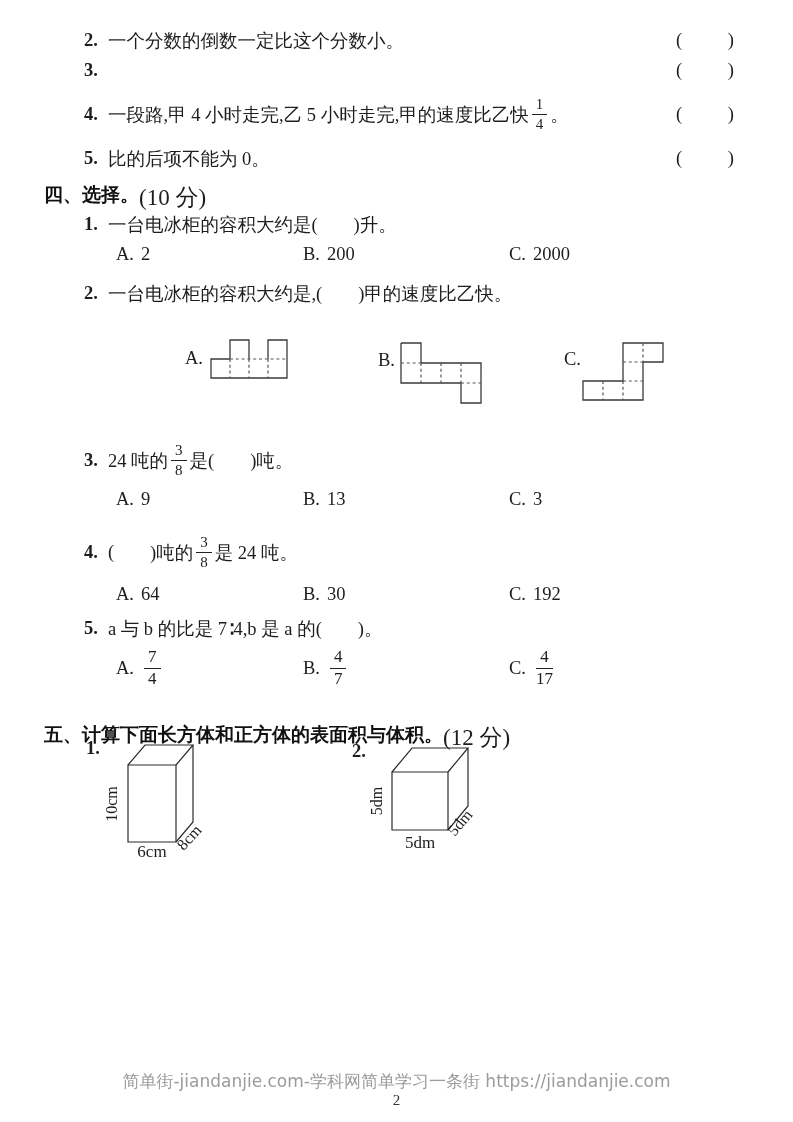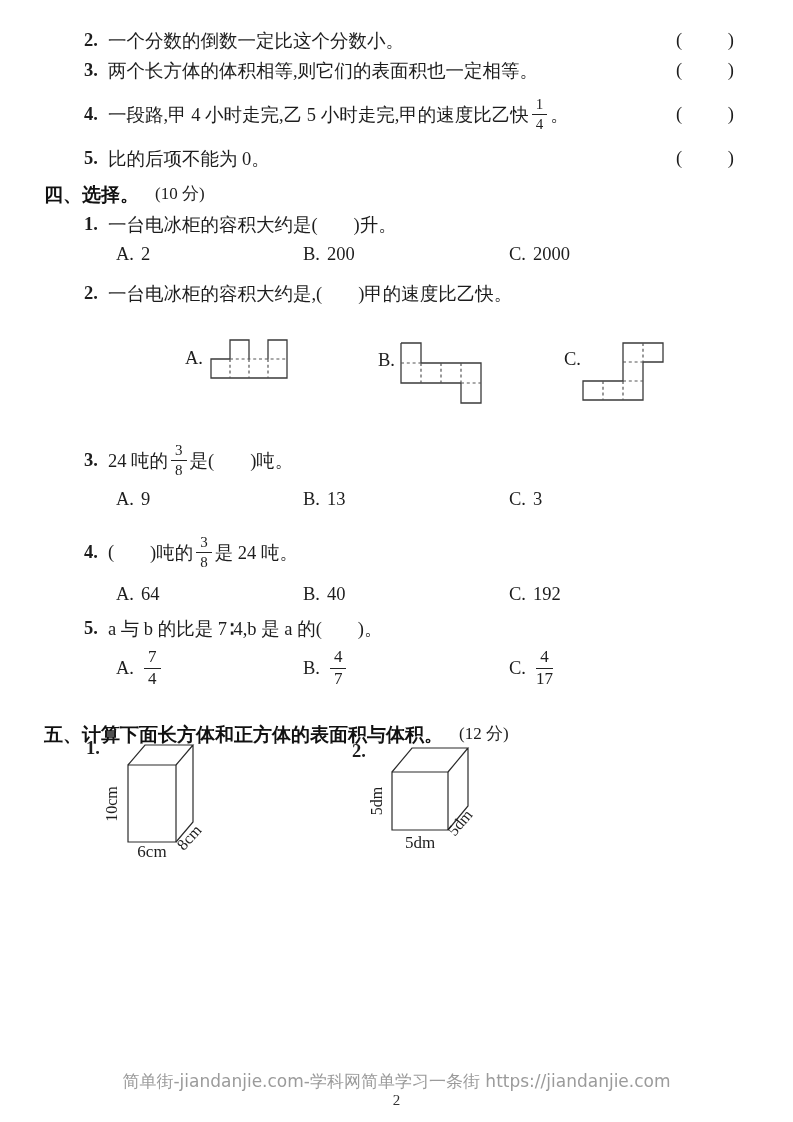--- a/index.html
+++ b/index.html
@@ -12,21 +12,21 @@
   .num { font-weight:bold; margin-right:10px; }
   .gap { display:inline-block; width:36px; }
   .paren-box {
     margin-left:auto; margin-right:59px; width:58px;
     display:flex; justify-content:space-between; font-size:18.5px;
   }
   .sec {
     position:absolute; left:44px; display:flex; align-items:flex-start; white-space:nowrap;
     font-weight:bold; font-family:"DejaVu Sans","Liberation Sans",sans-serif; font-size:19px; color:#111;
   }
-  .sec .score { font-weight:normal; font-family:"Liberation Serif","DejaVu Serif",serif; margin-left:16px; font-size:17px; color:#1d1d1d; }
+  .sec .score { font-weight:normal; font-family:"Liberation Serif","DejaVu Serif",serif; margin-left:0; font-size:23px; color:#1d1d1d; }
   .opts { position:absolute; left:0; right:0; height:26px; }
   .opt { position:absolute; display:flex; align-items:center; white-space:nowrap; }
   .opt .letter { margin-right:7px; }
   .optA { left:116px; } .optB { left:303px; } .optC { left:509px; }
   .frac { display:inline-flex; flex-direction:column; align-items:center; line-height:1.08; font-size:15px; margin:0 3px; }
   .frac .fn { padding:0 4px 1px; border-bottom:1.3px solid #222; }
   .frac .fd { padding-top:1px; }
   .frac-lg { font-size:17px; }
   .net-label, .fig-num { position:absolute; white-space:nowrap; }
   .fig-num { font-weight:bold; }
@@ -50,21 +50,20 @@
     <span class="num">2.</span>
     <span>一个分数的倒数一定比这个分数小。</span>
     <span class="paren-box">
         <span>(</span>
         <span>)</span>
       </span>
   </div>
 
   <div class="row" style="top:56px;height:28px;">
     <span class="num">3.</span>
-    <span>两个长方体的体积相等,则它们的表面积也一定相等。</span>
     <span class="paren-box">
         <span>(</span>
         <span>)</span>
       </span>
   </div>
 
   <div class="row" style="top:90px;height:48px;">
     <span class="num">4.</span>
     <span>一段路,甲 4 小时走完,乙 5 小时走完,甲的速度比乙快</span>
     <span class="frac">
@@ -178,21 +177,21 @@
     <span>是 24 吨。</span>
   </div>
 
   <div class="opts" style="top:584px;">
     <span class="opt optA">
         <span class="letter">A.</span>
         <span>64</span>
       </span>
     <span class="opt optB">
         <span class="letter">B.</span>
-        <span>40</span>
+        <span>30</span>
       </span>
     <span class="opt optC">
         <span class="letter">C.</span>
         <span>192</span>
       </span>
   </div>
 
   <div class="row" style="top:614px;height:28px;">
     <span class="num">5.</span>
     <span>a 与 b 的比是 7∶4,b 是 a 的(</span>

